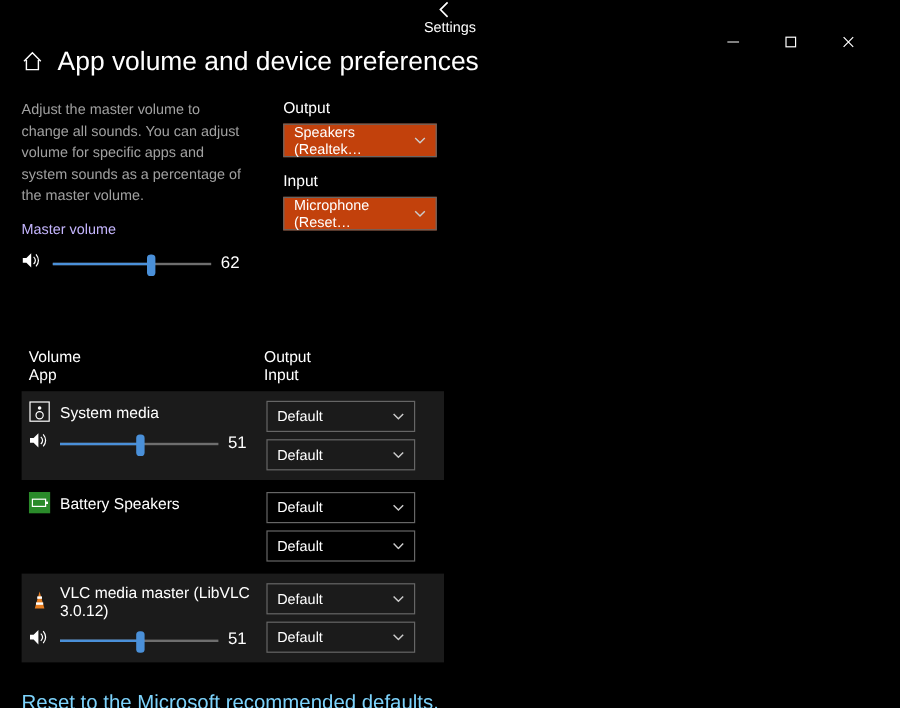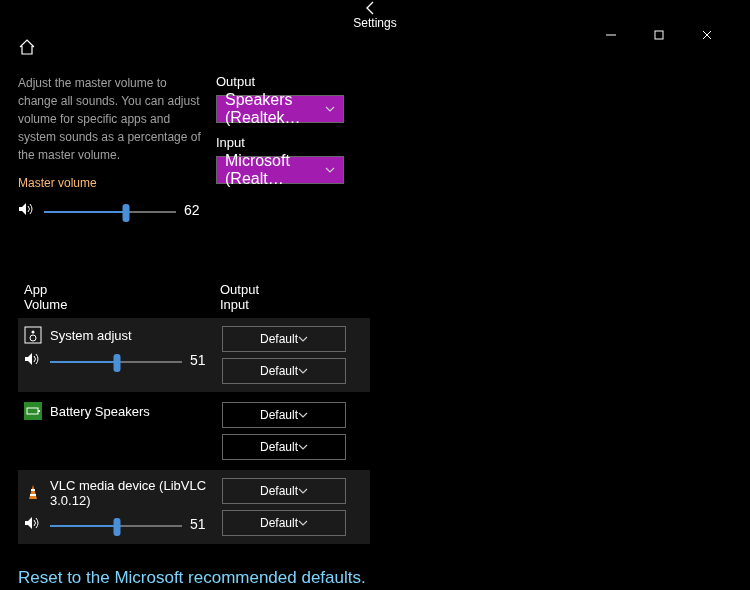--- a/index.html
+++ b/index.html
@@ -32,29 +32,29 @@
     padding: 8px 18px;
   }
   .page-header {
     display: flex;
     align-items: center;
     gap: 12px;
     margin-bottom: 18px;
   }
   .home-icon { font-size: 16px; }
   .page-title { font-size: 22px; font-weight: 400; }
-  .top-row { display: flex; gap: 8px; }
+  .top-row { display: flex; gap: 28px; }
   .desc {
     width: 190px;
     font-size: 12px;
     color: #a0a0a0;
     line-height: 1.5;
   }
   .master-block { width: 190px; }
-  .master-label { font-size: 12px; margin-top: 12px; margin-bottom: 12px; color: #fdba74; }
+  .master-label { font-size: 12px; margin-top: 12px; margin-bottom: 12px; color: #c4b5fd; }
   .slider-row {
     display: flex;
     align-items: flex-start;
     gap: 8px;
   }
   .spk-icon { width: 18px; font-size: 14px; }
   .slider {
     position: relative;
     flex: 1;
     height: 20px;
@@ -79,26 +79,26 @@
     border-radius: 3px;
     transform: translateX(-50%);
   }
   .slider-val { width: 24px; font-size: 14px; }
   .output-block { flex: 1; }
   .out-label { font-size: 13px; color: #fff; margin-bottom: 6px; }
   .dropdown {
     width: 128px;
     height: 28px;
     border: 1px solid #666;
-    background: #a21caf;
+    background: #c2410c;
     display: flex;
     align-items: center;
     justify-content: space-between;
     padding: 0 8px;
-    font-size: 16px;
+    font-size: 12px;
     cursor: pointer;
     margin-bottom: 12px;
   }
   .dropdown .chev { font-size: 10px; color: #ccc; }
   .table-headers {
     display: flex;
     margin-top: 60px;
     padding: 0 6px 6px 6px;
     font-size: 13px;
     color: #fff;
@@ -117,21 +117,21 @@
   .app-icon { width: 18px; height: 18px; display: flex; align-items: center; justify-content: center; }
   .app-name { font-size: 13px; max-width: 160px; }
   .app-dds { display: flex; flex-direction: column; gap: 6px; }
   .app-dd {
     width: 124px;
     height: 26px;
     border: 1px solid #666;
     background: transparent;
     display: flex;
     align-items: center;
-    justify-content: center;
+    justify-content: space-between;
     padding: 0 8px;
     font-size: 12px;
     cursor: pointer;
   }
   .reset-text { font-size: 17px; margin-top: 24px; color: #7dd3fc; }
   svg { display: block; }
 </style>
 </head>
 <body>
 
@@ -161,20 +161,21 @@
   </div>
 </div>
 
 <div class="page">
   <div class="page-header">
     <div class="home-icon">
       <svg width="18" height="18" viewBox="0 0 18 18">
           <path d="M2 9 L9 2 L16 9 M4 8 V16 H14 V8" stroke="#fff" stroke-width="1.2" fill="none"></path>
         </svg>
     </div>
+    <div class="page-title">App volume and device preferences</div>
   </div>
 
   <div class="top-row">
     <div>
       <div class="desc">Adjust the master volume to change all sounds. You can adjust volume for specific apps and system sounds as a percentage of the master volume.</div>
       <div class="master-block">
         <div class="master-label">Master volume</div>
         <div class="slider-row">
           <div class="spk-icon">
             <svg width="16" height="14" viewBox="0 0 16 14">
@@ -197,54 +198,54 @@
       <div class="dropdown">
         <span>Speakers (Realtek…</span>
         <span class="chev">
           <svg width="10" height="6" viewBox="0 0 10 6">
               <path d="M1 1 L5 5 L9 1" stroke="#ccc" stroke-width="1.2" fill="none"></path>
             </svg>
         </span>
       </div>
       <div class="out-label">Input</div>
       <div class="dropdown">
-        <span>Microsoft (Realt…</span>
+        <span>Microphone (Reset…</span>
         <span class="chev">
           <svg width="10" height="6" viewBox="0 0 10 6">
               <path d="M1 1 L5 5 L9 1" stroke="#ccc" stroke-width="1.2" fill="none"></path>
             </svg>
         </span>
       </div>
     </div>
   </div>
 
   <div class="table-headers">
     <div class="th-app">
+      <div>Volume</div>
       <div>App</div>
-      <div>Volume</div>
     </div>
     <div class="th-out">
       <div>Output</div>
       <div>Input</div>
     </div>
   </div>
 
   <div id="app-rows">
       <div class="app-row alt">
     <div class="app-top">
       <div class="app-left">
         <div class="app-name-row">
           <div class="app-icon">
                 <svg width="18" height="18" viewBox="0 0 18 18">
                   <rect x="1" y="1" width="16" height="16" stroke="#fff" fill="none" stroke-width="1"></rect>
                   <circle cx="9" cy="6" r="1.5" fill="#fff"></circle>
                   <circle cx="9" cy="12" r="3" stroke="#fff" fill="none" stroke-width="1"></circle>
                 </svg>
               </div>
-          <div class="app-name">System adjust</div>
+          <div class="app-name">System media</div>
         </div>
         <div class="slider-row">
           <div class="spk-icon">
             <svg width="16" height="14" viewBox="0 0 16 14">
                   <path d="M1 5 H4 L8 1 V13 L4 9 H1 Z" fill="#fff"></path>
                   <path d="M10 4 Q13 7 10 10 M12 2 Q16 7 12 12" stroke="#fff" stroke-width="1" fill="none"></path>
                 </svg>
           </div>
           <div class="slider">
             <div class="track"></div>
@@ -312,21 +313,21 @@
     <div class="app-top">
       <div class="app-left">
         <div class="app-name-row">
           <div class="app-icon">
                 <svg width="18" height="18" viewBox="0 0 18 18">
                   <path d="M9 1 L13 15 H5 Z" fill="#e67e22"></path>
                   <rect x="7" y="5" width="4" height="2" fill="#fff"></rect>
                   <rect x="6" y="10" width="6" height="2" fill="#fff"></rect>
                 </svg>
               </div>
-          <div class="app-name">VLC media device (LibVLC 3.0.12)</div>
+          <div class="app-name">VLC media master (LibVLC 3.0.12)</div>
         </div>
         <div class="slider-row">
           <div class="spk-icon">
             <svg width="16" height="14" viewBox="0 0 16 14">
                   <path d="M1 5 H4 L8 1 V13 L4 9 H1 Z" fill="#fff"></path>
                   <path d="M10 4 Q13 7 10 10 M12 2 Q16 7 12 12" stroke="#fff" stroke-width="1" fill="none"></path>
                 </svg>
           </div>
           <div class="slider">
             <div class="track"></div>

